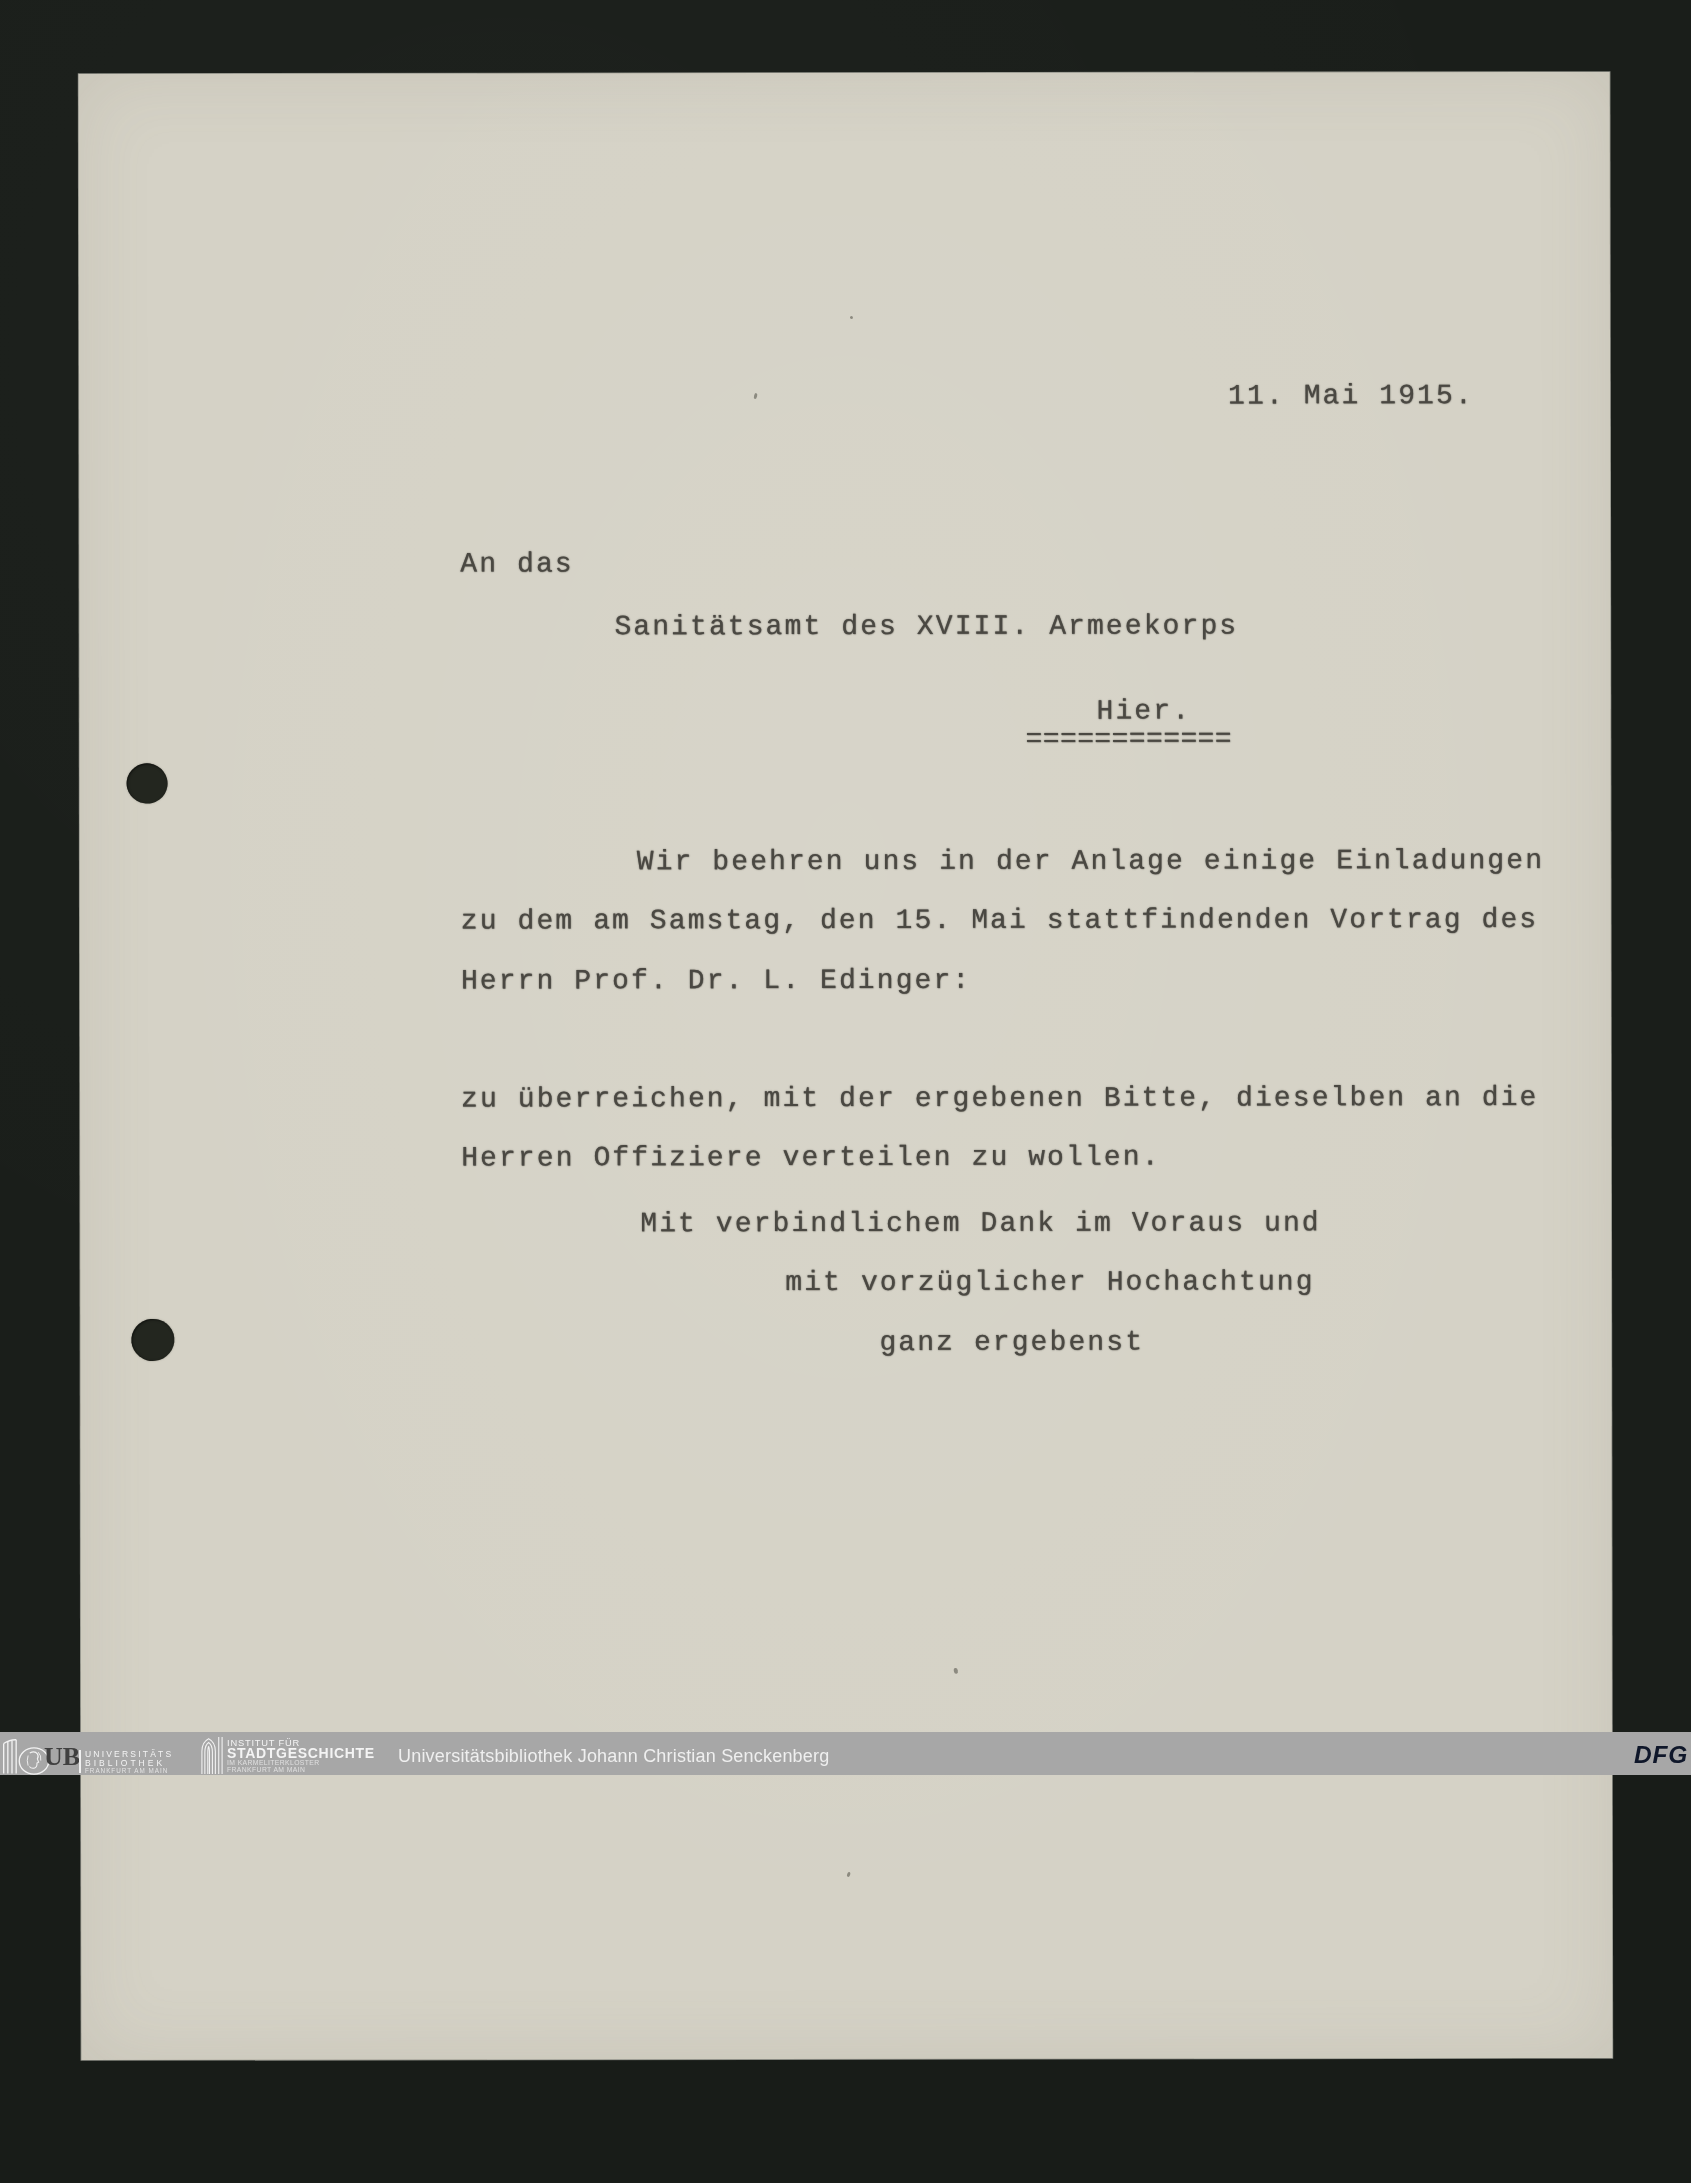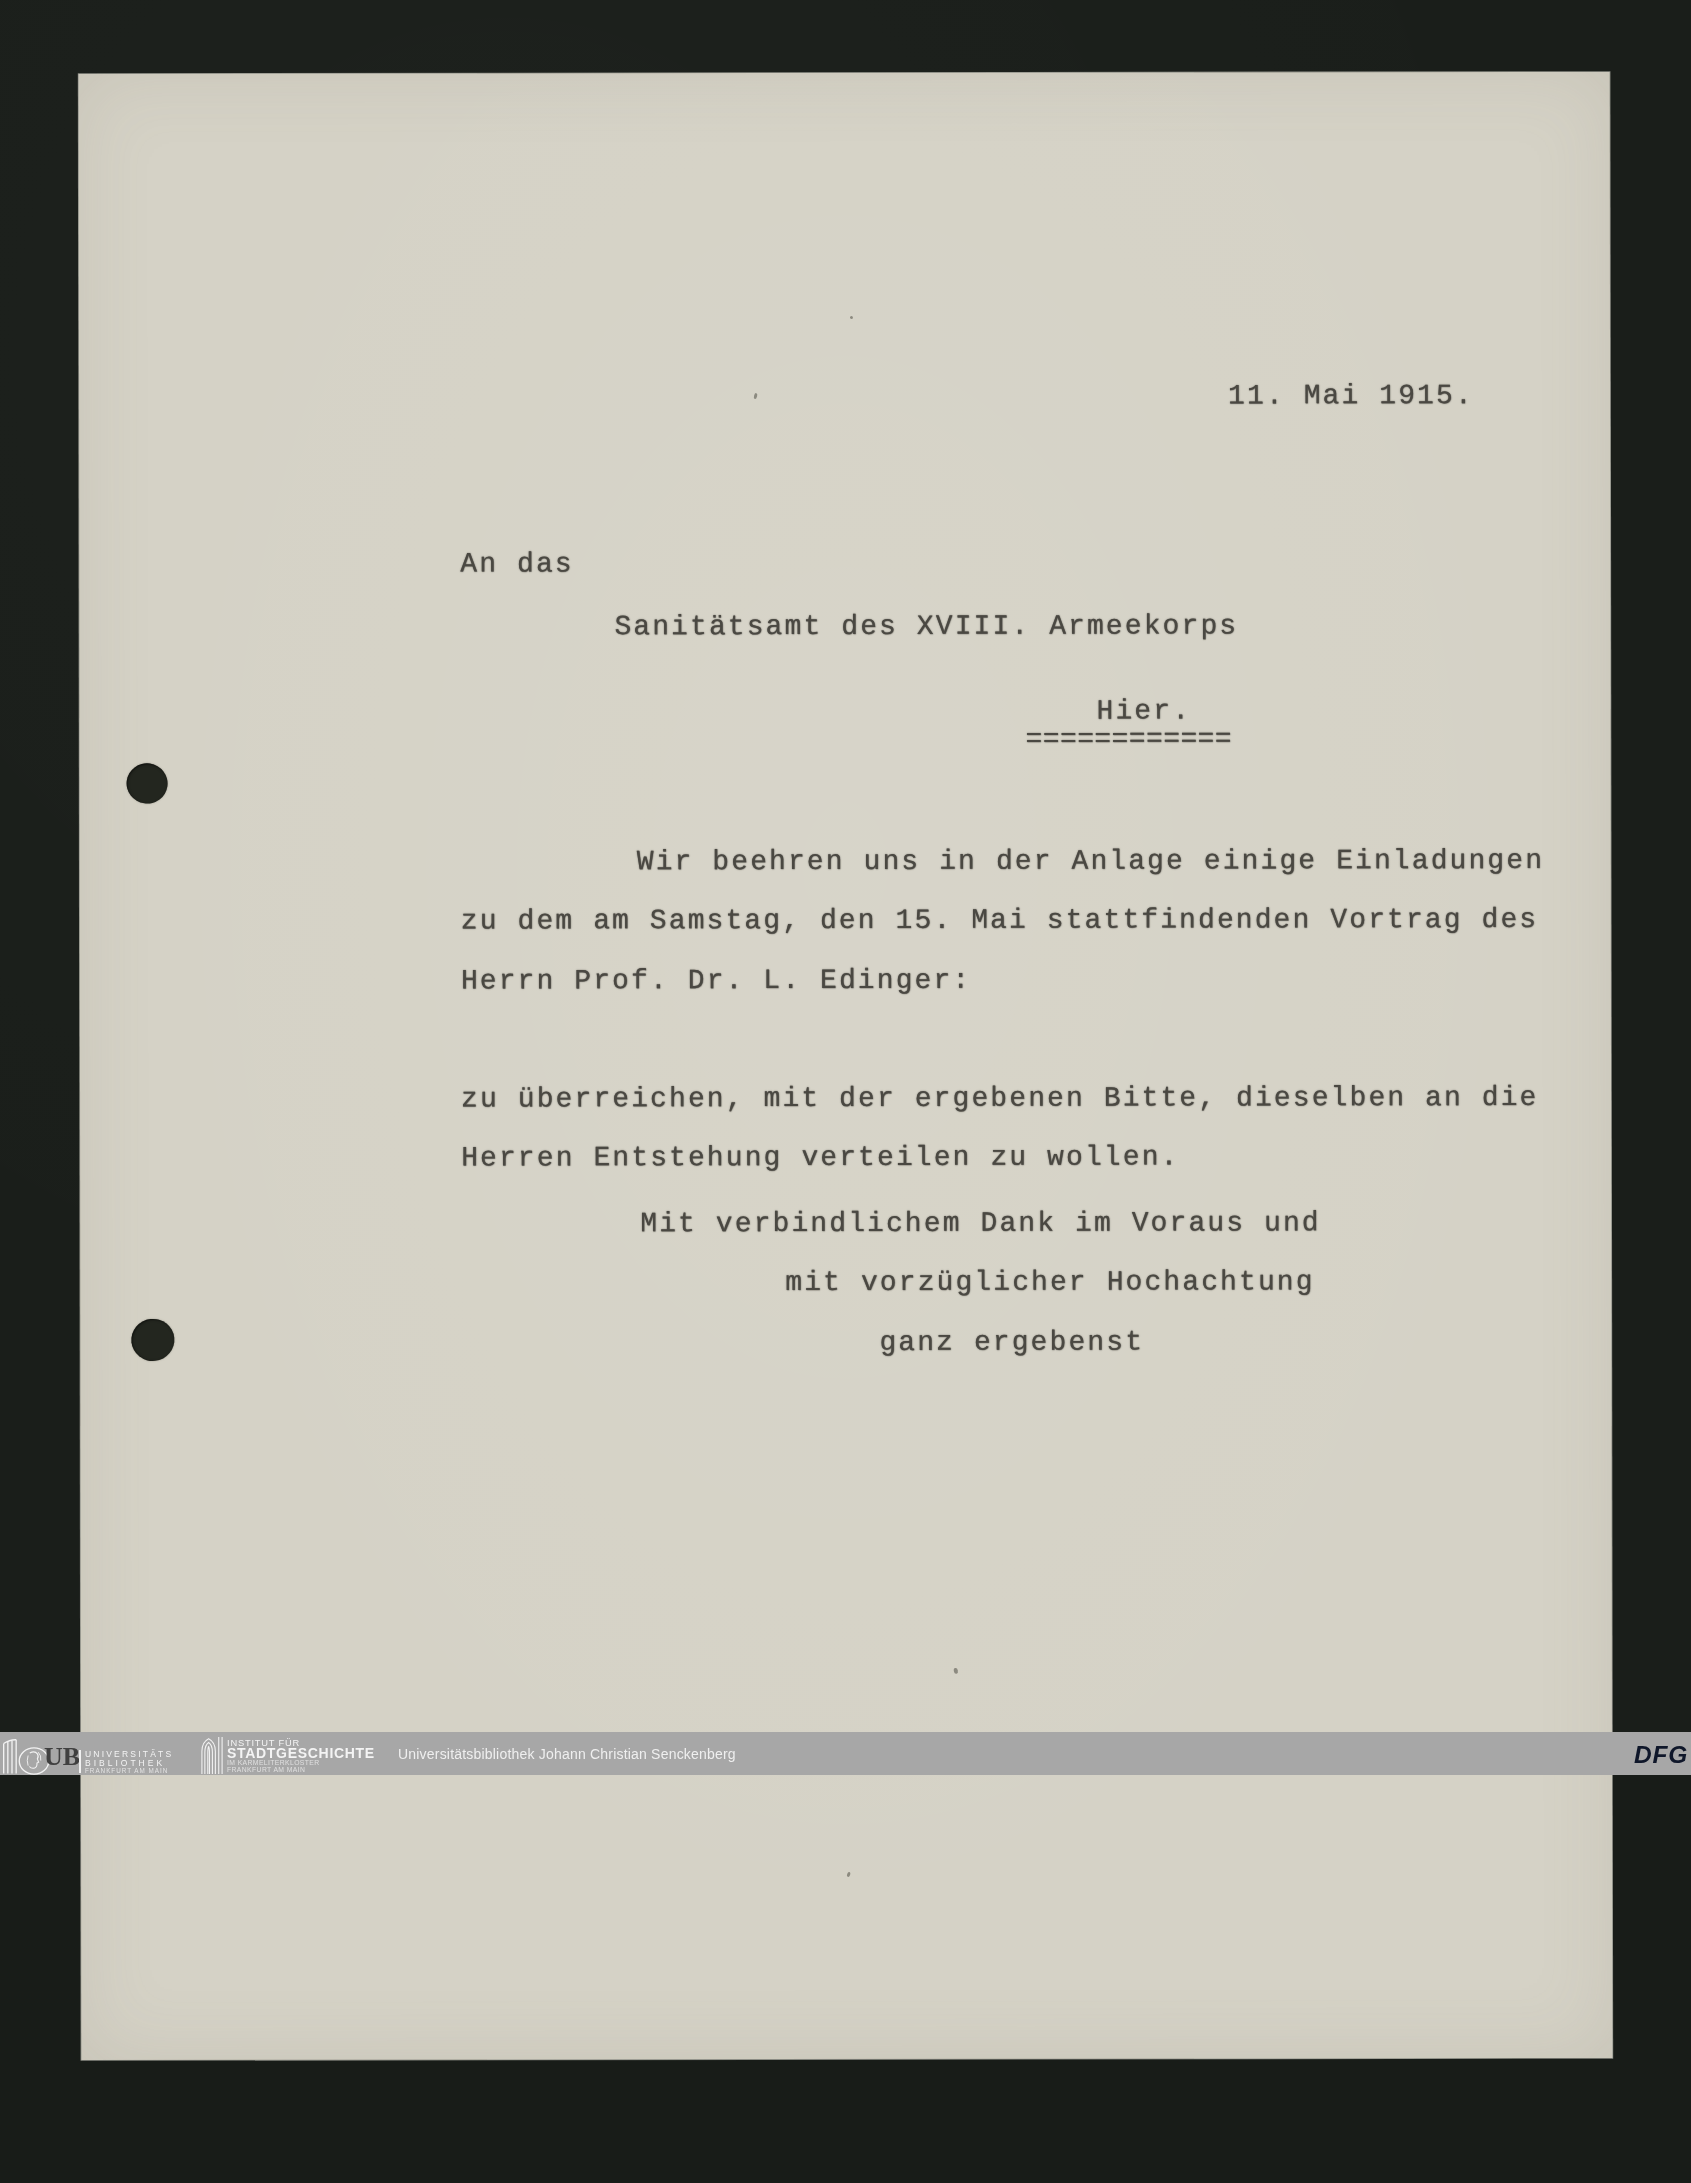--- a/index.html
+++ b/index.html
@@ -106,21 +106,21 @@
 
   .arch-icon { left: 200px; top: 5px; }
   .isg-textblock { position: absolute; left: 227px; top: 6px; color: #f4f4f4; }
   .isg-textblock .b1 { font-size: 9.3px; font-weight: normal; letter-spacing: 0.8px;   line-height: 10px; display: block; }
   .isg-textblock .b2 { font-size: 14px; font-weight: bold; letter-spacing: 0.7px; line-height: 10px; display: block; }
   .isg-textblock .b3 { font-size: 6.8px;  letter-spacing: 0.4px; line-height: 7.6px;  display: block; color: #e0e0e0; margin-top: 0.8px; }
   .isg-textblock .b4 { font-size: 6.8px;  letter-spacing: 0.4px; line-height: 7.6px;  display: block; color: #e0e0e0; }
 
   .credit {
     position: absolute; left: 398px; top: 14.4px;
-    font-size: 14px; color: #efefef; letter-spacing: 0.2px;
+    font-size: 18px; color: #efefef; letter-spacing: 0.2px;
   }
   .dfg {
     position: absolute; left: 1634px; top: 8.5px;
     font-size: 24.5px; font-weight: 700; font-style: italic;
     letter-spacing: 0.8px; color: #0f172a;
   }
 </style>
 </head>
 <body>
 
@@ -142,21 +142,21 @@
     <div class="typed line-recipient-1">An das</div>
     <div class="typed line-recipient-2">Sanitätsamt des XVIII. Armeekorps</div>
 
     <div class="typed line-place">Hier.</div>
     <div class="typed line-underline">============</div>
 
     <div class="typed line-body-0">Wir beehren uns in der Anlage einige Einladungen</div>
     <div class="typed line-body-1">zu dem am Samstag, den 15. Mai stattfindenden Vortrag des</div>
     <div class="typed line-body-2">Herrn Prof. Dr. L. Edinger:</div>
     <div class="typed line-body-4">zu überreichen, mit der ergebenen Bitte, dieselben an die</div>
-    <div class="typed line-body-5">Herren Entstehung verteilen zu wollen.</div>
+    <div class="typed line-body-5">Herren Offiziere verteilen zu wollen.</div>
 
     <div class="typed line-closing-0">Mit verbindlichem Dank im Voraus und</div>
     <div class="typed line-closing-1">mit vorzüglicher Hochachtung</div>
     <div class="typed line-closing-2">ganz ergebenst</div>
 
   </div>
 
   <footer class="footer-bar">
 
     <svg class="ub-pages-icon" width="15" height="36" viewBox="0 0 18 42">

